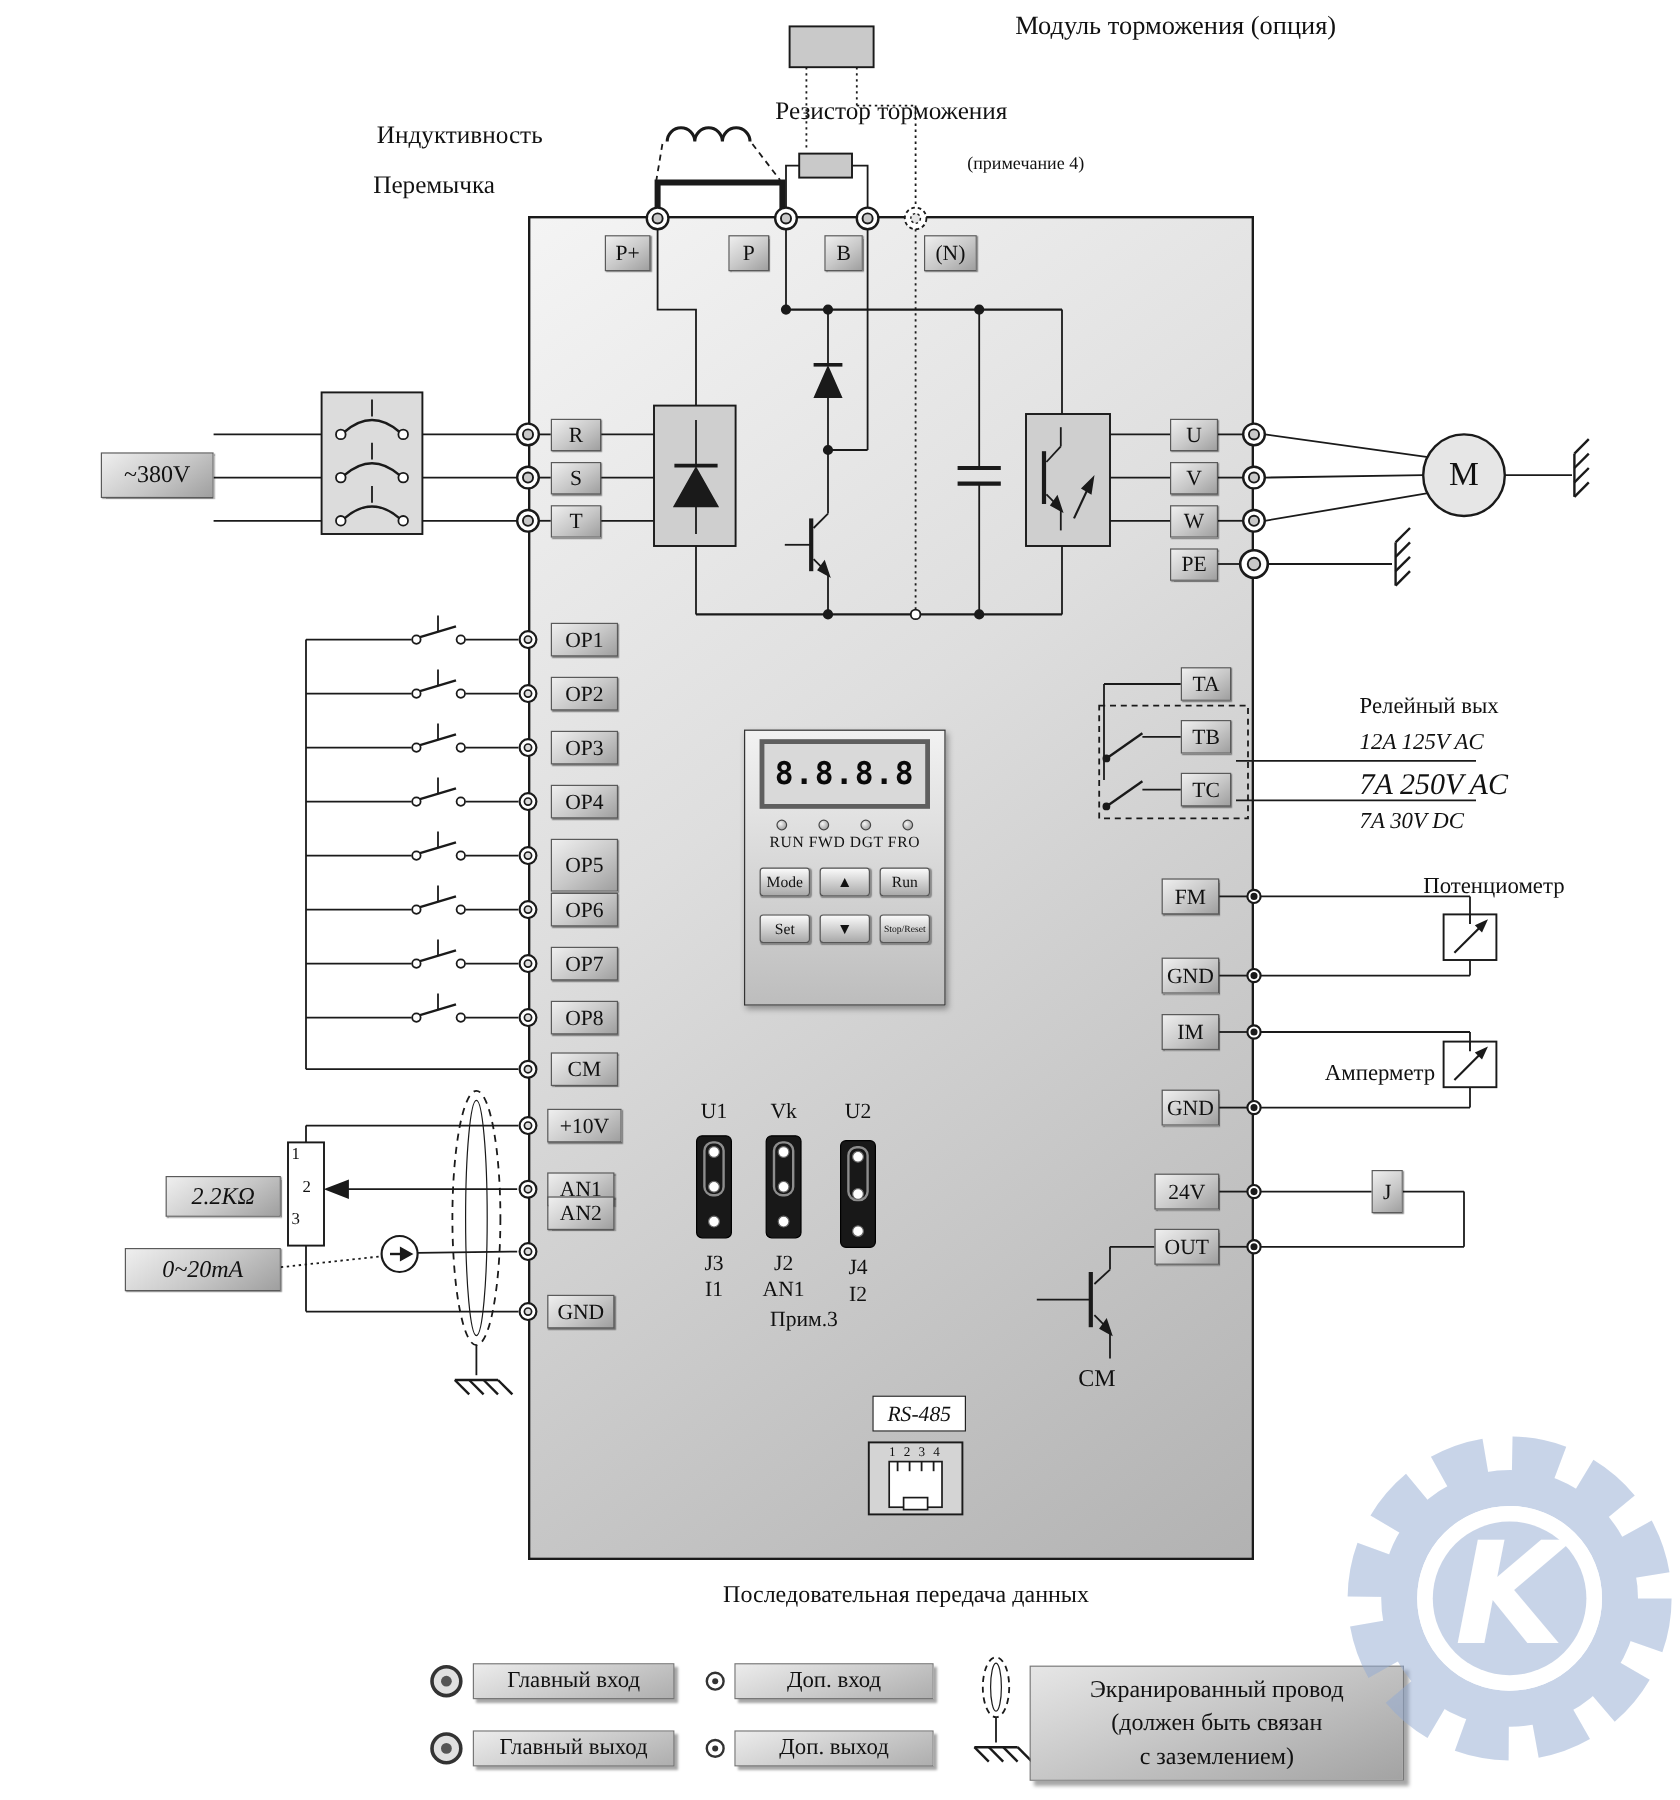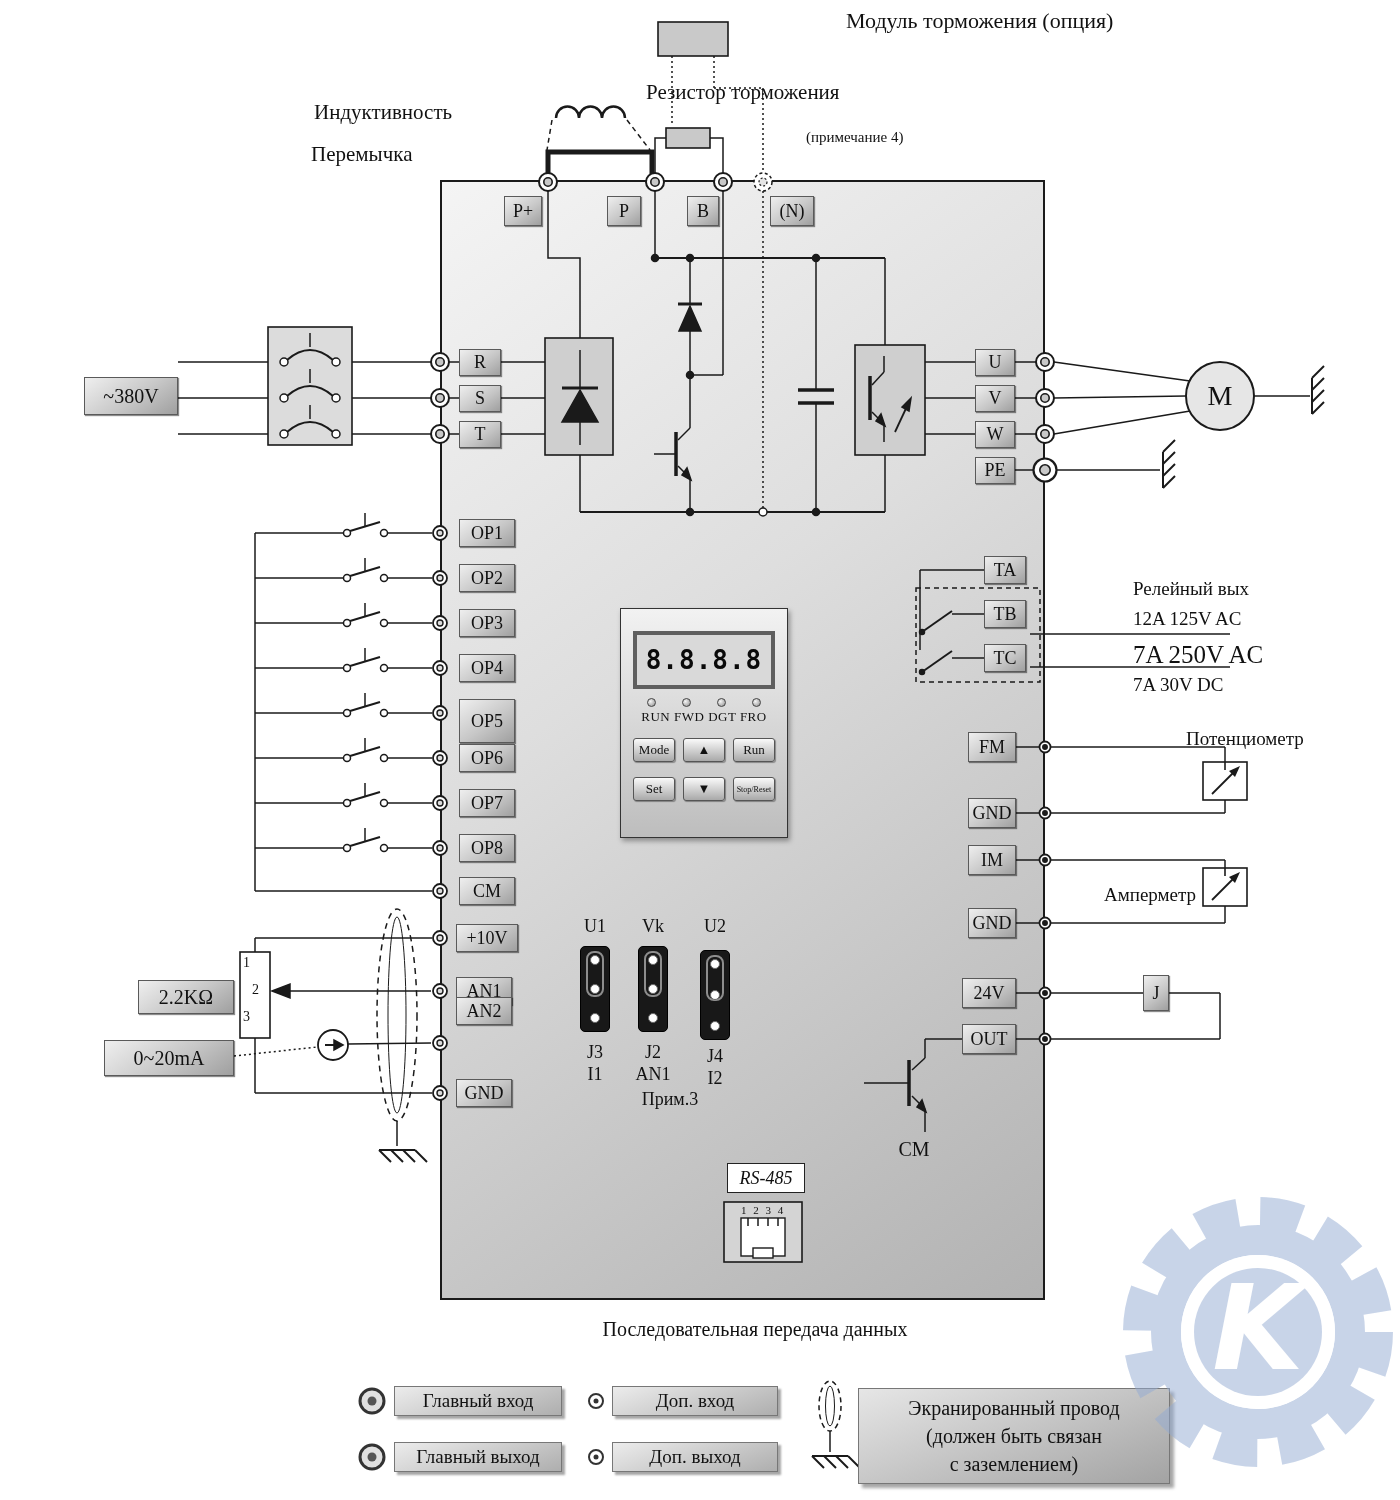--- a/index.html
+++ b/index.html
@@ -1,32 +1,32 @@
 <!DOCTYPE html>
 <html><head>
 <meta charset="utf-8">
 <style>
   *{margin:0;padding:0;box-sizing:border-box}
   html,body{width:1400px;height:1500px;background:#fff}
   body{font-family:"Liberation Serif","DejaVu Serif",serif;color:#111}
   #app{position:relative;width:1400px;height:1500px;overflow:hidden;background:#fff}
   .txt{position:absolute;white-space:nowrap;font-size:20px}
-  .it{}
+  .it{font-style:italic}
   .ctr{display:flex;align-items:center;justify-content:center;text-align:center}
   .tbox{position:absolute;display:flex;align-items:center;justify-content:center;
         background:linear-gradient(145deg,#efefef 0%,#c7c7c7 55%,#9f9f9f 100%);
         border:1px solid #5a5a5a;box-shadow:1px 1px 1px rgba(0,0,0,.45);font-size:18px}
   #body-box{position:absolute;left:440px;top:180px;width:605px;height:1120px;
         background:linear-gradient(145deg,#f4f4f4 0%,#dedede 40%,#b2b2b2 100%);
         border:2px solid #1a1a1a}
   svg{position:absolute;left:0;top:0}
   
   #keypad{position:absolute;left:620px;top:608px;width:168px;height:230px;
         background:linear-gradient(180deg,#f2f2f2,#bdbdbd);border:1.5px solid #333;
-        box-shadow:2px 3px 5px rgba(0,0,0,.35);padding:22px 12px}
+        box-shadow:2px 3px 5px rgba(0,0,0,.35);padding:7px 12px}
   #kp-display{height:58px;border:4px solid #5f5f5f;background:#d9d9d9;display:flex;align-items:center;justify-content:center;
         font-family:"DejaVu Sans Mono",monospace;font-weight:bold;font-size:26px;letter-spacing:1px;color:#0a0a0a}
   #kp-leds{display:flex;justify-content:space-between;padding:9px 14px 2px}
   .led{width:9px;height:9px;border-radius:50%;background:radial-gradient(circle at 35% 35%,#f6f6f6,#8d8d8d);border:1px solid #444}
   #kp-ledlbl{text-align:center;font-size:13px;letter-spacing:.5px}
   #kp-btns{display:grid;grid-template-columns:repeat(3,42px);justify-content:space-between;grid-row-gap:15px;margin-top:13px}
   .kbtn{height:24px;background:linear-gradient(180deg,#fafafa,#a9a9a9);border:1px solid #555;border-radius:3px;
         display:flex;align-items:center;justify-content:center;font-size:13px;box-shadow:1px 1px 1px rgba(0,0,0,.35)}
   .kbtn.small{font-size:8px}
   

